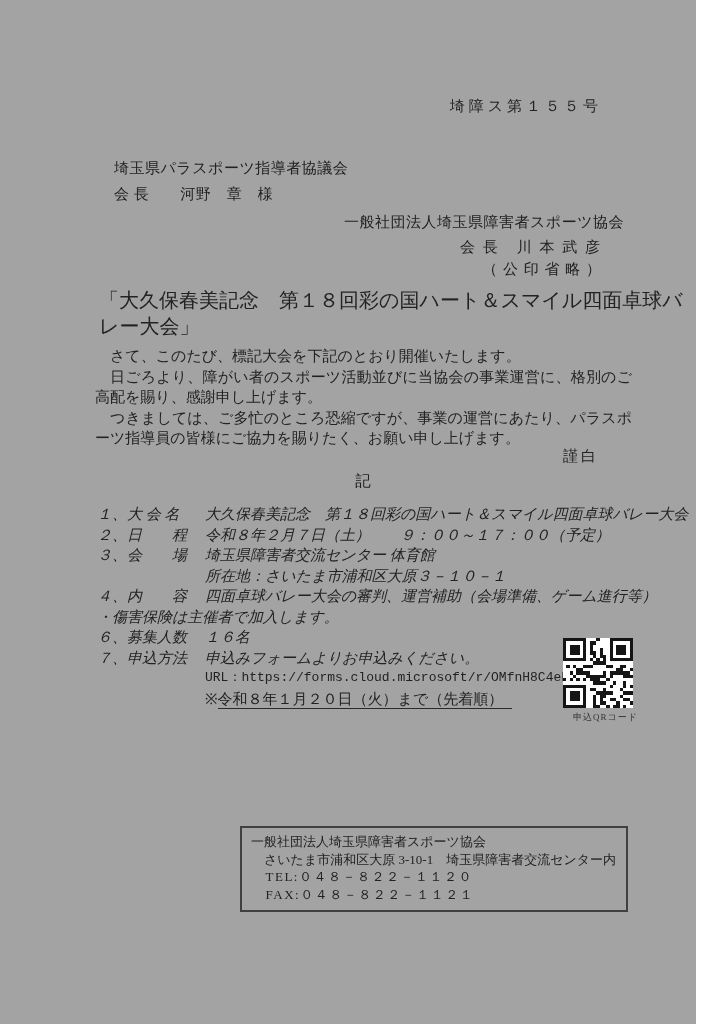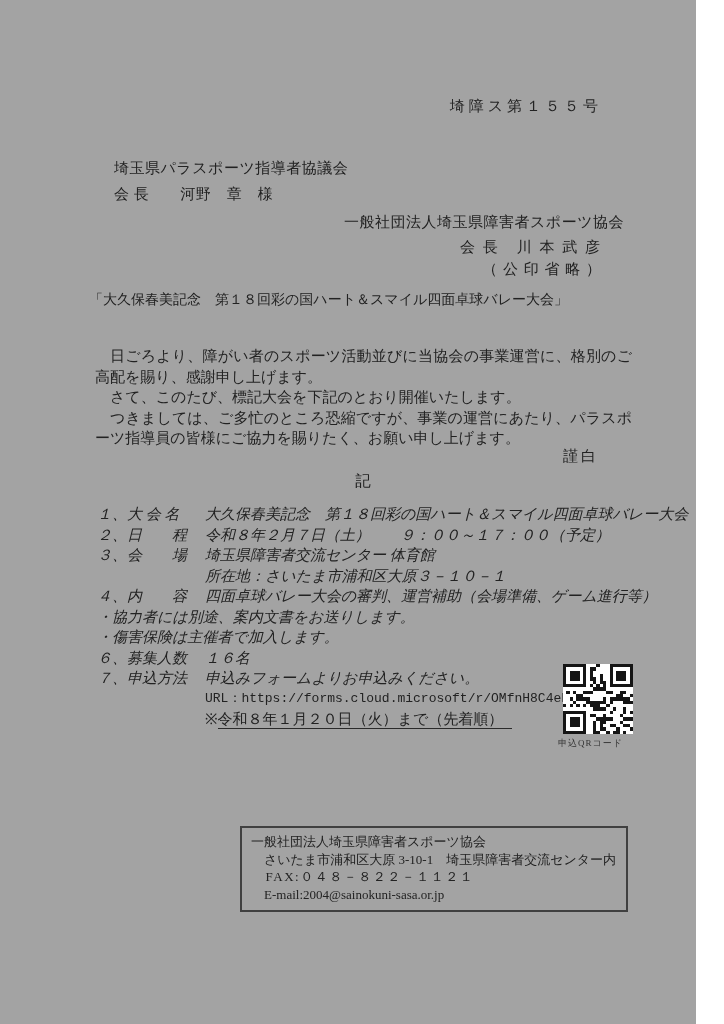--- a/index.html
+++ b/index.html
@@ -12,37 +12,37 @@
     font-family: "Liberation Serif", "DejaVu Serif", serif;
     overflow: hidden;
   }
   .doc-meta { position: absolute; top: 93px; right: 94px; text-align: right; font-size: 15px; line-height: 27px; }
   .doc-number { letter-spacing: 4px; }
   .doc-date { letter-spacing: 1px; }
   .recipient { position: absolute; left: 114px; top: 155px; font-size: 15px; line-height: 26px; letter-spacing: 0.5px; }
   .sender-org  { position: absolute; left: 344px; top: 213px; font-size: 15px; letter-spacing: 0.5px; }
   .sender-name { position: absolute; right: 94px; top: 238px; font-size: 15px; letter-spacing: 2px; }
   .sender-note { position: absolute; right: 94px; top: 260px; font-size: 15px; letter-spacing: 1px; }
-  .subject { position: absolute; left: 89px; top: 287px; font-size: 14px; line-height: 26px; }
+  .subject { position: absolute; left: 99px; top: 287px; font-size: 20px; line-height: 26px; }
   .subject2 { padding-left: 15px; }
   .body-text { position: absolute; left: 95px; top: 346px; width: 537px; font-size: 15px; line-height: 20.5px; text-align: justify; }
   .para { margin: 0; text-indent: 1em; }
   .closing { position: absolute; right: 97px; top: 447px; font-size: 15px; letter-spacing: 3px; }
   .record-heading { position: absolute; left: 95px; top: 471px; width: 537px; text-align: center; font-size: 15.5px; letter-spacing: 1px; }
   .record-list { position: absolute; left: 97px; top: 504px; font-size: 15px; line-height: 20.5px; }
   .r-item { display: grid; grid-template-columns: 108px auto; font-style: italic; }
   .r-label, .r-line { white-space: nowrap; }
   .url-line {
     margin-left: 108px; white-space: nowrap;
     font-family: "Liberation Mono", "DejaVu Sans Mono", monospace;
     font-size: 13px; line-height: 20.5px;
   }
   .deadline-line { margin-left: 108px; white-space: nowrap; line-height: 20.5px; }
   .underlined { display: inline-block; border-bottom: 1.5px solid #2a2a2a; padding-right: 9px; line-height: 18px; }
-  .qr-block { position: absolute; left: 558px; top: 664px; width: 80px; text-align: left; }
+  .qr-block { position: absolute; left: 558px; top: 638px; width: 80px; text-align: right; }
   .qr { width: 70px; height: 70px; margin: 0 auto; background: #fff; }
   .qr svg { display: block; }
   .qr-caption { font-size: 9px; margin-top: 3px; letter-spacing: 1px; color: #333; }
   .footer-box {
     position: absolute; left: 240px; top: 826px; width: 388px;
     border: 2px solid #404040; padding: 5px 9px 7px;
     font-size: 13px; line-height: 17.6px;
   }
   .contact-num { letter-spacing: 1.5px; }
 </style>
@@ -62,22 +62,22 @@
 
   <div class="sender-org">一般社団法人埼玉県障害者スポーツ協会</div>
   <div class="sender-name">会 長　川 本 武 彦</div>
   <div class="sender-note">（ 公 印 省 略 ）</div>
 
   <div class="subject">
     <div>「大久保春美記念　第１８回彩の国ハート＆スマイル四面卓球バレー大会」</div>
   </div>
 
   <div class="body-text">
+    <p class="para">さて、このたび、標記大会を下記のとおり開催いたします。</p>
     <p class="para">日ごろより、障がい者のスポーツ活動並びに当協会の事業運営に、格別のご高配を賜り、感謝申し上げます。</p>
-    <p class="para">さて、このたび、標記大会を下記のとおり開催いたします。</p>
     <p class="para">つきましては、ご多忙のところ恐縮ですが、事業の運営にあたり、パラスポーツ指導員の皆様にご協力を賜りたく、お願い申し上げます。</p>
   </div>
 
   <div class="closing">謹白</div>
 
   <div class="record-heading">記</div>
 
   <div class="record-list">
 
     <div class="r-item">
@@ -104,21 +104,20 @@
 
     <div class="r-item">
       <div class="r-label">４、内　　容</div>
       <div class="r-lines">
         <div class="r-line">四面卓球バレー大会の審判、運営補助（会場準備、ゲーム進行等）</div>
       </div>
     </div>
 
     <div class="r-item">
       <div class="r-lines">
-        <div class="r-line">・協力者には別途、案内文書をお送りします。</div>
         <div class="r-line">・傷害保険は主催者で加入します。</div>
       </div>
     </div>
 
     <div class="r-item">
       <div class="r-label">６、募集人数</div>
       <div class="r-lines">
         <div class="r-line">１６名</div>
       </div>
     </div>
@@ -345,17 +344,17 @@
           <rect x="16" y="20" width="1" height="1" fill="#151515"></rect>
           <rect x="18" y="20" width="1" height="1" fill="#151515"></rect>
         </svg>
       </div>
     <div class="qr-caption">申込QRコード</div>
   </div>
 
   <div class="footer-box">
     <div>一般社団法人埼玉県障害者スポーツ協会</div>
     <div>　さいたま市浦和区大原 3-10-1　埼玉県障害者交流センター内</div>
+    <div class="contact-num">　TEL:０４８－８２２－１１２０</div>
     <div class="contact-num">　FAX:０４８－８２２－１１２１</div>
-    <div>　E-mail:2004@sainokuni-sasa.or.jp</div>
   </div>
 
 </div>
 
 </body></html>

